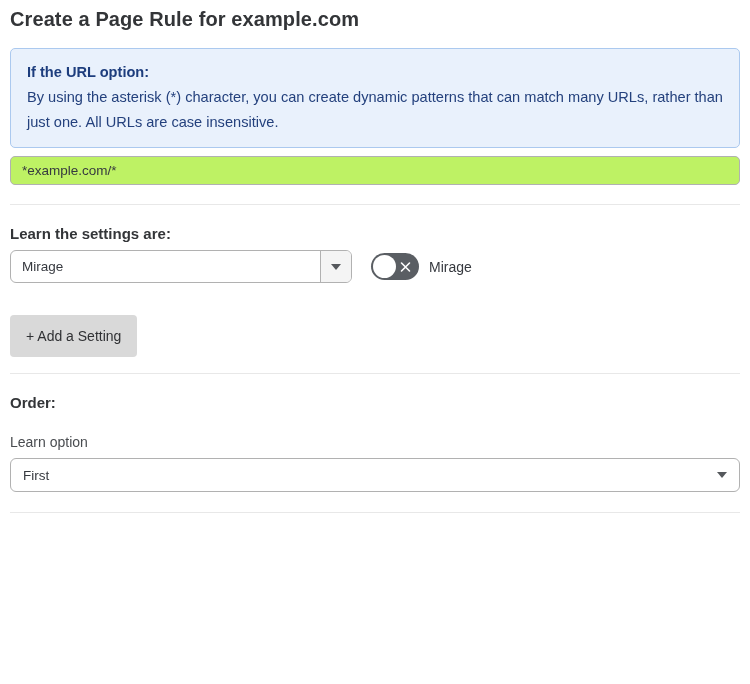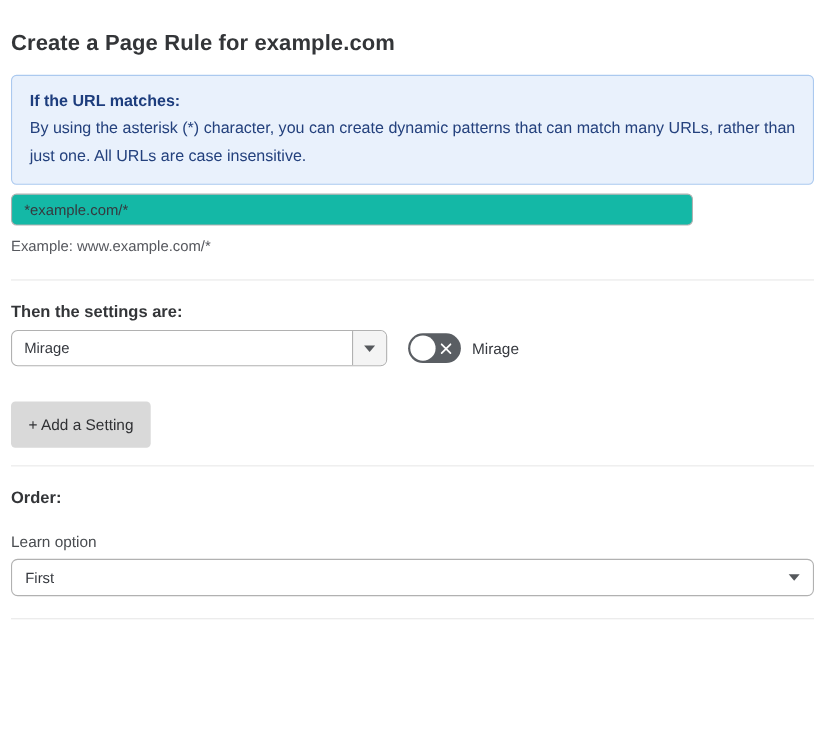--- a/index.html
+++ b/index.html
@@ -11,21 +11,21 @@
     color: #36393f;
     overflow: hidden;
   }
   .container { padding: 8px 10px 0 10px; }
 
   h1.page-title {
     font-size: 20px;
     font-weight: 700;
     color: #333538;
     letter-spacing: 0.1px;
-    margin-top: 20px;
+    margin-top: 0;
   }
 
   .info-box {
     margin-top: 17px;
     background: #e9f1fc;
     border: 1px solid #abc9ef;
     border-radius: 5px;
     padding: 11px 16px 12px 16px;
     color: #24417d;
     font-size: 14.6px;
@@ -42,29 +42,29 @@
   }
 
   .field-label {
     margin-top: 21px;
     font-size: 14px;
     color: #494c50;
   }
 
   .text-input {
     margin-top: 8px;
-    width: 620px;
+    width: 730px;
     height: 29px;
     border: 1px solid #b1b1b1;
     border-radius: 5px;
     padding: 0 11px;
     font-family: "Liberation Sans", sans-serif;
     font-size: 13.5px;
     color: #36393f;
-    background: #14b8a6;
+    background: #bef264;
     outline: none;
     display: block;
   }
 
   .helper-text {
     margin-top: 8px;
     font-size: 13.5px;
     color: #56585e;
     line-height: 22px;
   }
@@ -200,30 +200,29 @@
   .footer-divider { margin-top: 20px; }
 </style>
 </head>
 <body>
 
 <div class="container">
 
   <h1 class="page-title">Create a Page Rule for example.com</h1>
 
   <div class="info-box">
-    <div class="info-heading">If the URL matches:</div>
+    <div class="info-heading">If the URL option:</div>
     <div><span>By using the asterisk (*) character, you can create dynamic patterns that can match many URLs, rather than just one. All URLs are case insensitive.</span></div>
   </div>
 
   <input class="text-input" type="text" value="*example.com/*" style="">
-  <div class="helper-text">Example: www.example.com/*</div>
 
   <hr class="divider">
 
-  <div class="section-heading">Then the settings are:</div>
+  <div class="section-heading">Learn the settings are:</div>
 
 
   <div class="settings-row">
     <div class="select-split">
       <div class="select-value">Mirage</div>
       <div class="select-arrow-segment">
         <span class="caret-down"></span>
       </div>
     </div>
     <div class="toggle">

